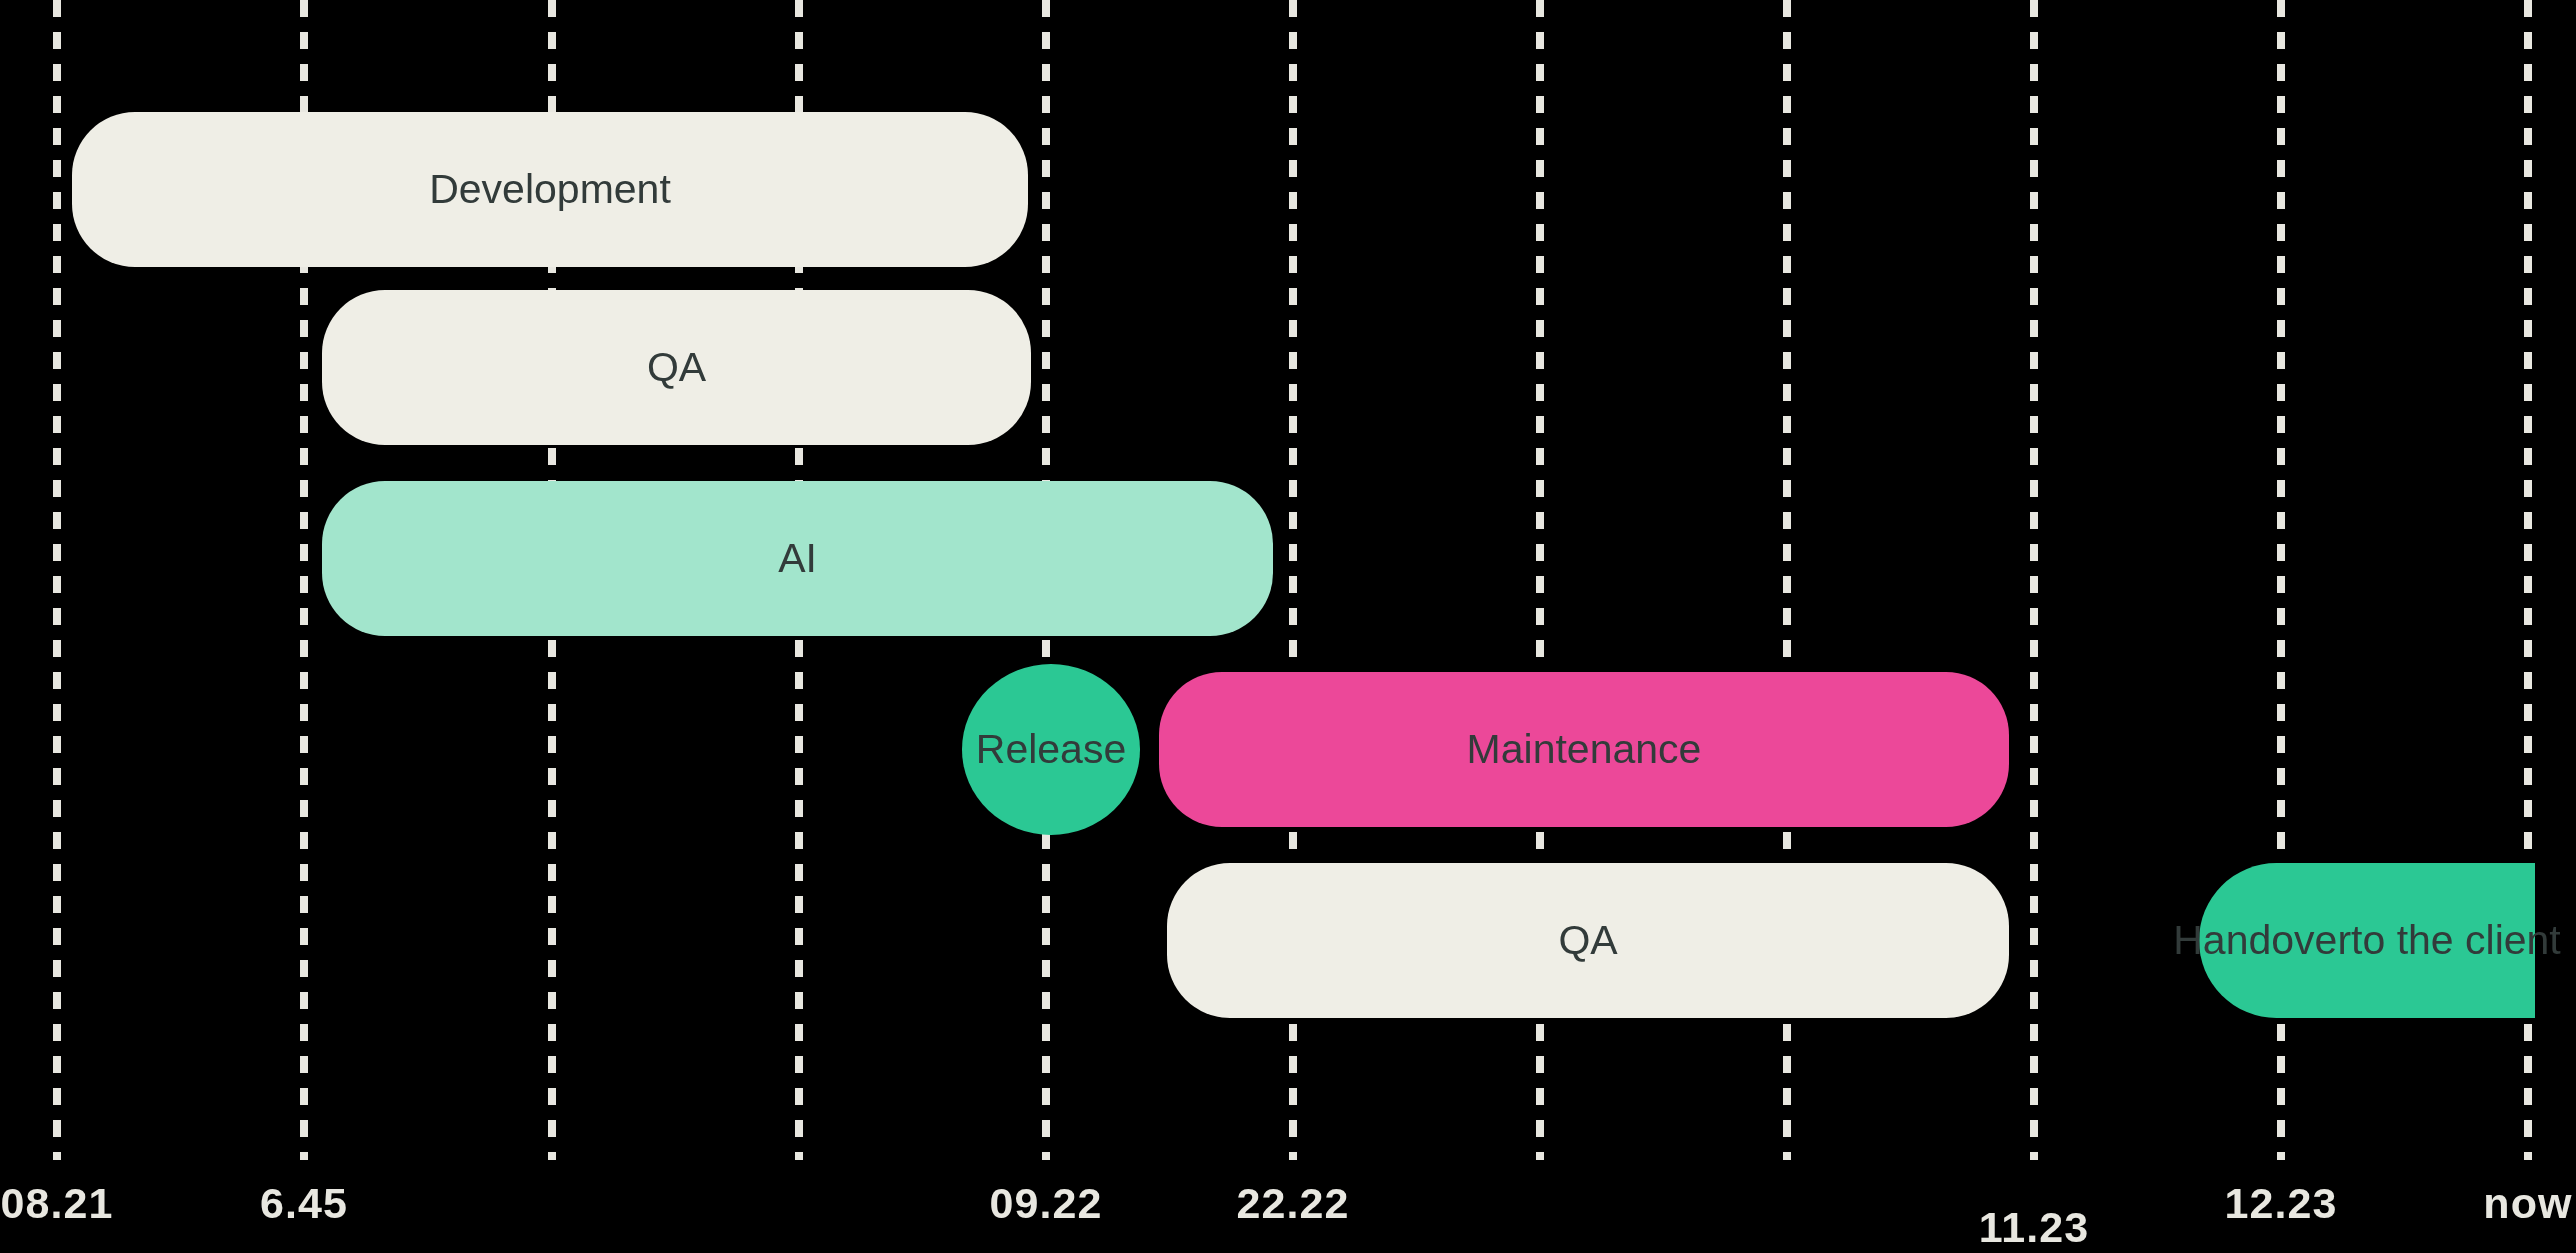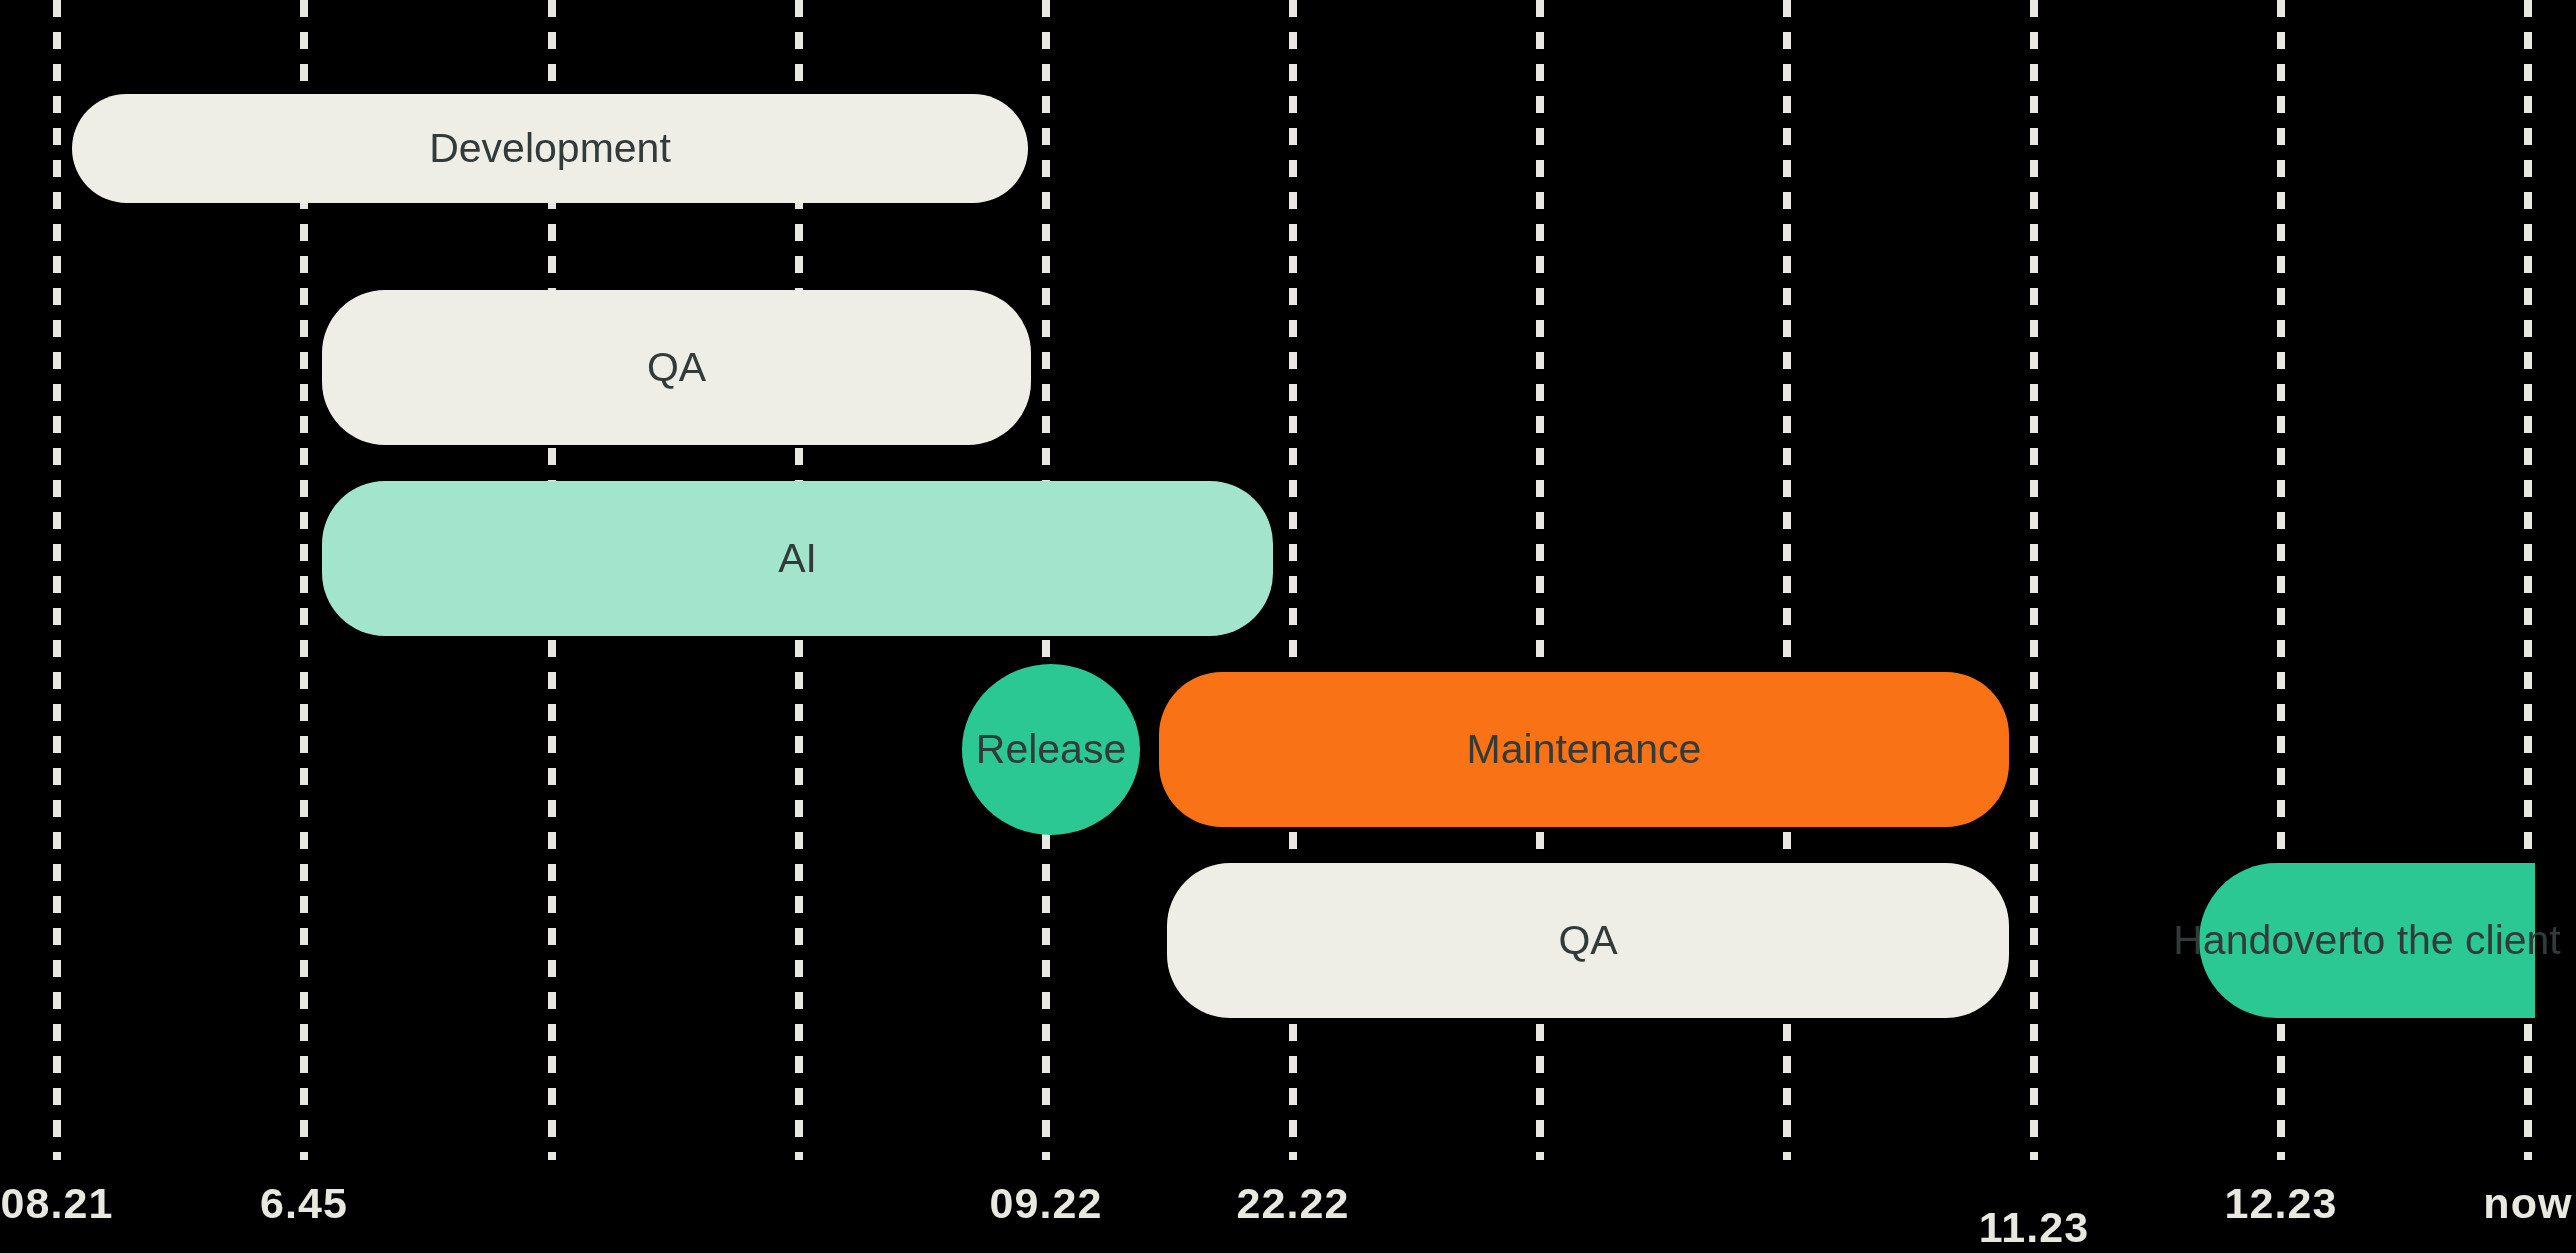--- a/index.html
+++ b/index.html
@@ -67,33 +67,33 @@
       <div class="gridline" style="left: 1783px; background: repeating-linear-gradient(rgb(232, 231, 224) 0px, rgb(232, 231, 224) 17px, transparent 17px, transparent 32px);"></div>
       <div class="gridline" style="left: 2030px; background: repeating-linear-gradient(rgb(232, 231, 224) 0px, rgb(232, 231, 224) 17px, transparent 17px, transparent 32px);"></div>
       <div class="tick-label" style="left: 2034px; margin-top: 24px;">11.23</div>
       <div class="gridline" style="left: 2277px; background: repeating-linear-gradient(rgb(232, 231, 224) 0px, rgb(232, 231, 224) 17px, transparent 17px, transparent 32px);"></div>
       <div class="tick-label" style="left: 2281px;">12.23</div>
       <div class="gridline" style="left: 2524px; background: repeating-linear-gradient(rgb(232, 231, 224) 0px, rgb(232, 231, 224) 17px, transparent 17px, transparent 32px);"></div>
       <div class="tick-label" style="left: 2528px;">now</div>
     </div>
 
   <div id="tasks">
-    <div class="task pill" style="left: 72px; width: 956px; top: 94px; height: 109px; background: rgb(239, 238, 230);">
+    <div class="task pill" style="left: 72px; width: 956px; top: 112px; height: 155px; background: rgb(239, 238, 230);">
       <span class="task-label">Development</span>
     </div>
     <div class="task pill" style="left: 322px; width: 709px; top: 290px; height: 155px; background: rgb(239, 238, 230);">
       <span class="task-label">QA</span>
     </div>
     <div class="task pill" style="left: 322px; width: 951px; top: 481px; height: 155px; background: rgb(162, 229, 204);">
       <span class="task-label">AI</span>
     </div>
     <div class="task circle" style="left: 962px; width: 178px; top: 664px; height: 171px; background: rgb(43, 200, 148);">
       <span class="task-label">Release</span>
     </div>
-    <div class="task pill" style="left: 1159px; width: 850px; top: 672px; height: 155px; background: #f97316;">
+    <div class="task pill" style="left: 1159px; width: 850px; top: 672px; height: 155px; background: #ec4899;">
       <span class="task-label">Maintenance</span>
     </div>
     <div class="task pill" style="left: 1167px; width: 842px; top: 863px; height: 155px; background: rgb(239, 238, 230);">
       <span class="task-label">QA</span>
     </div>
     <div class="task pill-left multiline" style="left: 2199px; width: 336px; top: 863px; height: 155px; background: rgb(43, 200, 148);">
       <span class="line">Handover</span>
       <span class="line">to the client</span>
     </div>
   </div>

